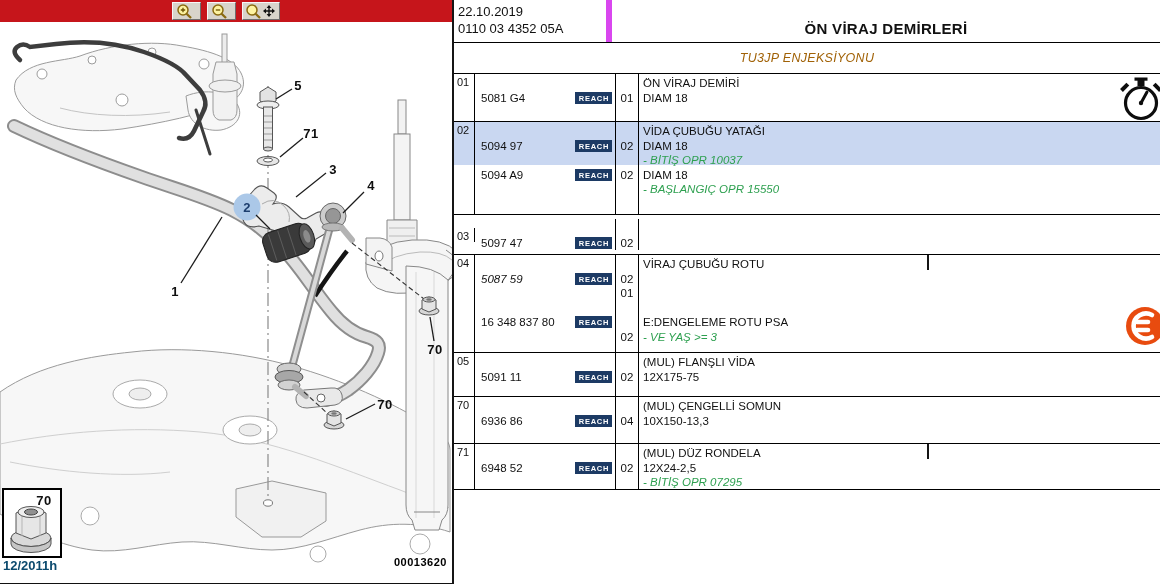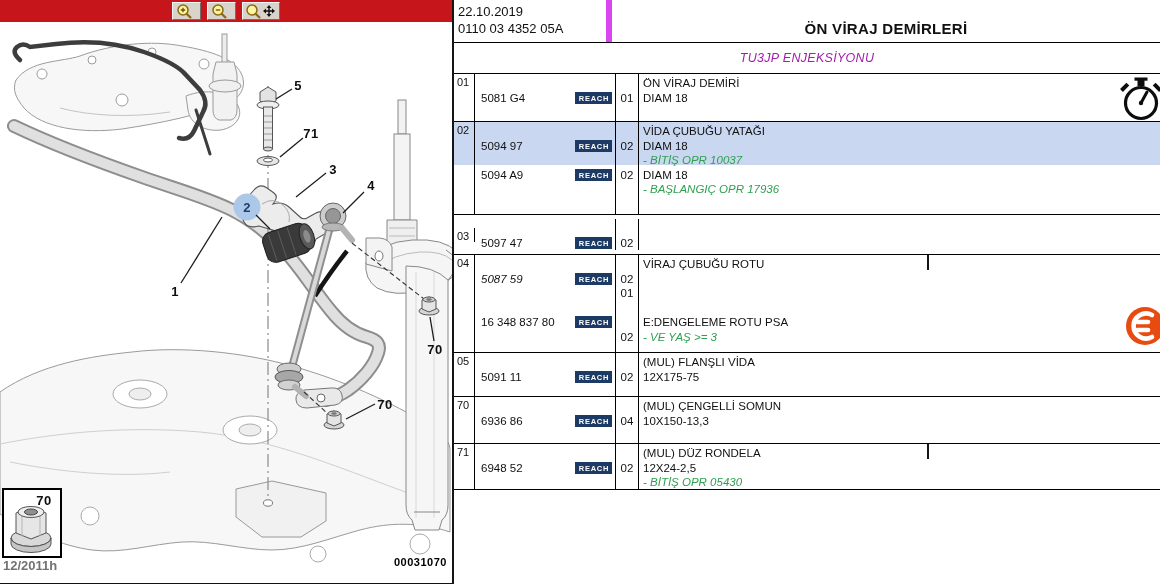--- a/index.html
+++ b/index.html
@@ -12,34 +12,34 @@
     border-bottom:1px solid #111; }
   .redbar { position:absolute; left:0; top:0; width:452px; height:22px; background:#c6151b; z-index:5; }
   .zbtn { position:absolute; top:2px; width:29px; height:18px; background:#d8d4cb;
     border:1px solid; border-color:#f7f7f7 #6e6e6e #6e6e6e #f7f7f7;
     display:flex; align-items:center; justify-content:center; cursor:pointer; padding:0; }
   .zbtn.wide { width:38px; }
   .art { position:absolute; left:0; top:0; width:452px; height:584px; z-index:1; }
   .dlabel { position:absolute; z-index:4; transform:translate(-50%,-50%);
     font-weight:700; font-size:13px; color:#0e0e0e; letter-spacing:.4px; white-space:nowrap; cursor:pointer; }
   .dlabel.blue { color:#1d3e6e; }
-  .caption { position:absolute; z-index:4; font-weight:700; font-size:13px; color:#737373; white-space:nowrap; }
+  .caption { position:absolute; z-index:4; font-weight:700; font-size:13px; color:#0c4a6e; white-space:nowrap; }
   .sheetno { position:absolute; z-index:4; font-weight:700; font-size:11px; color:#000; letter-spacing:.5px; }
 
   
   .right { position:absolute; left:452px; top:0; width:708px; height:584px; background:#fff;
     border-left:2px solid #151515; overflow:hidden; }
   .hdr { display:flex; height:43px; border-bottom:1px solid #000; }
   .hdr-left { width:158px; flex:none; border-right:6px solid #d946ef; padding:3px 0 0 4px; }
   .hdr-left .date { font-size:13px; line-height:17px; }
   .hdr-left .code { font-size:13px; line-height:18px; white-space:nowrap; }
   .hdr-left .code b { font-weight:400; }
   .hdr-title { flex:1; text-align:center; font-weight:700; font-size:15px; padding-top:20px; letter-spacing:.3px; }
   .engine-band { height:31px; border-bottom:1px solid #000; text-align:center;
-    font-style:italic; font-size:12.5px; line-height:30px; color:#a21caf; letter-spacing:.3px; }
+    font-style:italic; font-size:12.5px; line-height:30px; color:#a16207; letter-spacing:.3px; }
 
   .trow { position:relative; display:flex; border-bottom:1px solid #000; background:#fff; cursor:pointer; }
   .row-hl { position:absolute; left:0; right:0; top:0; height:43px; background:#c9d7f1; z-index:0; }
   .c-item,.c-part,.c-qty,.c-desc { position:relative; z-index:1; padding-top:2px; }
   .c-item { width:21px; flex:none; border-right:1px solid #000; font-size:11px; padding-left:3px; }
   .c-part { width:141px; flex:none; border-right:1px solid #000; }
   .c-qty  { width:23px; flex:none; border-right:1px solid #000; text-align:center; }
   .c-desc { flex:1; padding-left:4px; }
   .ln { height:14.5px; line-height:14.5px; font-size:11.5px; white-space:nowrap; }
   .c-part .ln { display:flex; align-items:center; padding:0 3px 0 6px;gap:20px; }
@@ -184,21 +184,21 @@
     <span class="dlabel" style="left:175px;top:291px">1</span>
     <span class="dlabel blue" style="left:247px;top:207px">2</span>
     <span class="dlabel" style="left:333px;top:169px">3</span>
     <span class="dlabel" style="left:371px;top:185px">4</span>
     <span class="dlabel" style="left:298px;top:85px">5</span>
     <span class="dlabel" style="left:311px;top:133px">71</span>
     <span class="dlabel" style="left:435px;top:349px">70</span>
     <span class="dlabel" style="left:385px;top:404px">70</span>
     <span class="dlabel" style="left:44px;top:500px">70</span>
     <span class="caption" style="left:3px;top:558px">12/2011h</span>
-    <span class="sheetno" style="left:394px;top:556px">00031070</span>
+    <span class="sheetno" style="left:394px;top:556px">00013620</span>
 
     <div class="redbar">
       <button class="zbtn" style="left:172px">
         <svg width="24" height="16" viewBox="0 0 24 16">
           <circle cx="8" cy="7" r="5" fill="#fdf3a0" stroke="#8a6a10" stroke-width="1.5"></circle>
           <path d="M5.8,7 h4.4 M8,4.8 v4.4" stroke="#6b5200" stroke-width="1.3"></path>
           <path d="M11.6,10.7 L16,15" stroke="#8a6a10" stroke-width="2.3"></path>
         </svg>
       </button>
       <button class="zbtn" style="left:207px">
@@ -284,21 +284,21 @@
             <div class="ln q">02</div>
             <div class="ln q"></div>
             <div class="ln q">02</div>
             <div class="ln q"></div>
           </div>
           <div class="c-desc">
             <div class="ln d">VİDA ÇUBUĞU YATAĞI</div>
             <div class="ln d">DIAM 18</div>
             <div class="ln d green">- BİTİŞ OPR 10037</div>
             <div class="ln d">DIAM 18</div>
-            <div class="ln d green">- BAŞLANGIÇ OPR 17936</div>
+            <div class="ln d green">- BAŞLANGIÇ OPR 15550</div>
           </div>
         </div>
         <div class="trow" style="height: 40px; align-items: center;">
           <div class="c-item">03</div>
           <div class="c-part">
             <div class="ln"></div>
             <div class="ln">
               <span class="pn">5097 47</span>
               <span class="reach">REACH</span>
             </div>
@@ -396,19 +396,19 @@
             <div class="ln right"></div>
           </div>
           <div class="c-qty">
             <div class="ln q"></div>
             <div class="ln q">02</div>
             <div class="ln q"></div>
           </div>
           <div class="c-desc">
             <div class="ln d">(MUL) DÜZ RONDELA</div>
             <div class="ln d">12X24-2,5</div>
-            <div class="ln d green">- BİTİŞ OPR 05430</div>
+            <div class="ln d green">- BİTİŞ OPR 07295</div>
           </div>
         </div>
       </div>
   </div>
 
 </div>
 
 </body></html>

